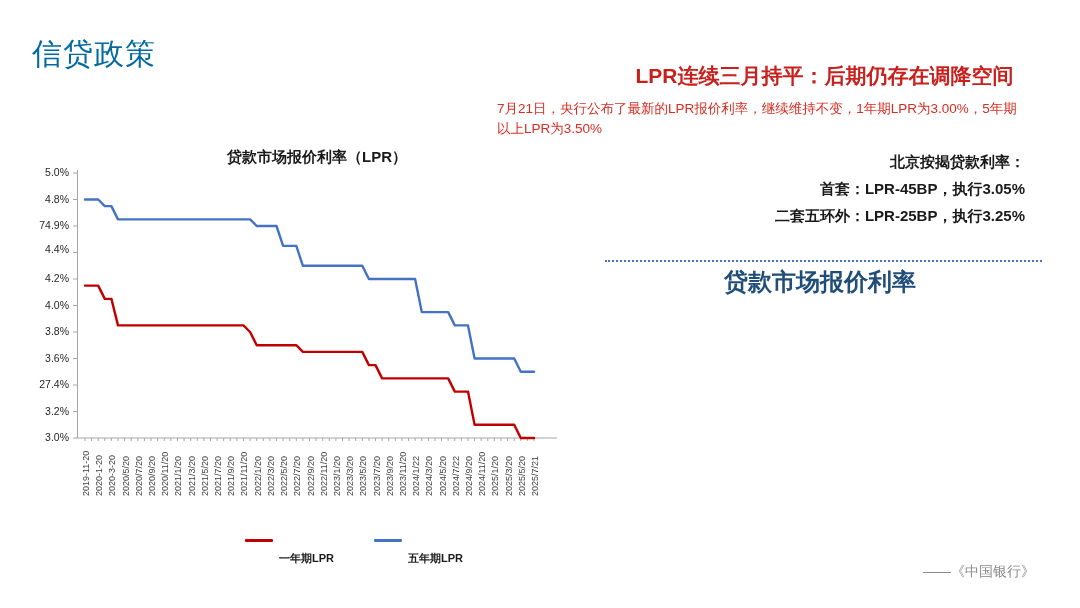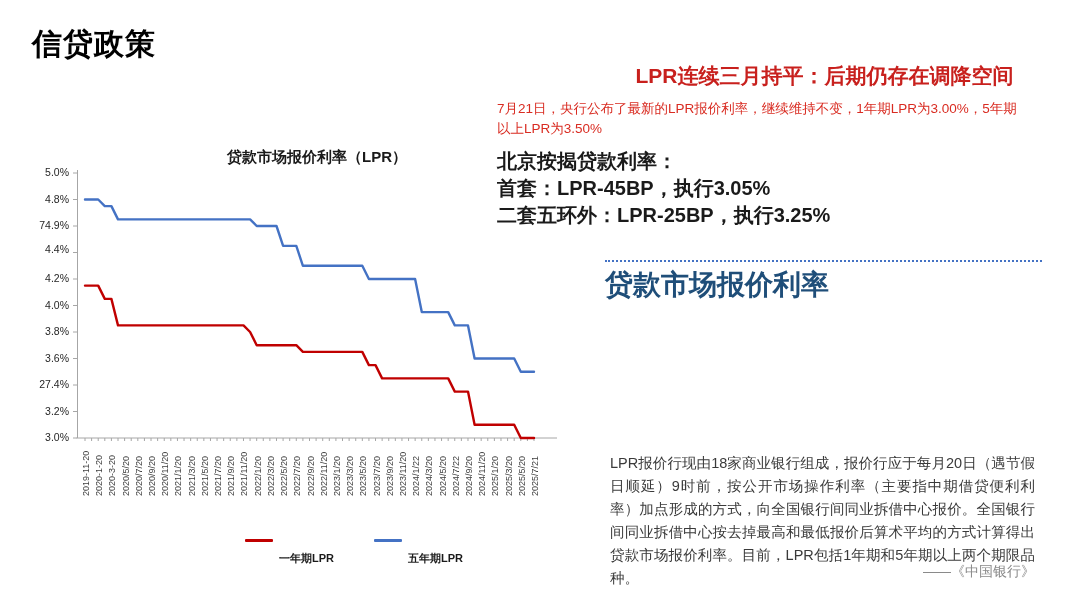--- a/index.html
+++ b/index.html
@@ -1,21 +1,21 @@
 <!DOCTYPE html>
 <html><head>
 <meta charset="utf-8">
 <style>
   * { margin:0; padding:0; box-sizing:border-box; }
   html,body { width:1080px; height:608px; background:#ffffff;
     font-family:"Liberation Sans","DejaVu Sans",sans-serif; overflow:hidden; }
   .slide { position:relative; width:1080px; height:608px; background:#fff; }
 
-  .page-title { position:absolute; left:32px; top:24px; font-size:30px; font-weight:bold;
-    color:#000000; letter-spacing:1px; }
+  .page-title { position:absolute; left:32px; top:34px; font-size:30px; font-weight:normal;
+    color:#0369a1; letter-spacing:1px; }
 
   
   .chart { position:absolute; left:40px; top:148px; width:530px; height:400px; }
   .chart-title { margin-left:37px; width:480px; text-align:center; font-size:15px;
     font-weight:bold; color:#1a1a1a; height:22px; }
   .plot-area { position:relative; margin-left:37px; width:480px; height:360px; }
   .plot-area svg { overflow:visible; display:block; }
   .y-labels { position:absolute; left:-37px; top:0; width:32px; height:280px; }
   .ytick { position:absolute; right:3px; width:100%; text-align:right; font-size:10.5px;
     color:#262626; }
@@ -27,25 +27,25 @@
   .legend-item { display:flex; align-items:center; gap:6px; }
   .legend-dash { width:28px; height:3px; border-radius:1px; }
   .legend-label { font-size:11px; font-weight:bold; color:#1a1a1a;margin-top:36px; }
 
   
   .right-col { position:absolute; left:497px; top:0; width:545px; height:596px; }
   .headline { position:absolute; top:62px; left:110px; width:435px; text-align:center;
     font-size:21px; font-weight:bold; color:#c8201d; }
   .news { position:absolute; top:99px; left:0; width:528px; font-size:13.5px;
     line-height:20px; color:#d92c22; }
-  .mortgage { position:absolute; top:148px; left:0; width:528px; 
-    font-size:20px; font-weight:bold; color:#1a1a1a; line-height:27px; }
+  .mortgage { position:absolute; top:148px; left:0; width:528px; text-align:right;
+    font-size:15px; font-weight:bold; color:#1a1a1a; line-height:27px; }
   .divider { position:absolute; top:260px; left:108px; width:437px; border-top:2px dotted #4472c4; }
-  .section-heading { position:absolute; top:266px; left:108px; width:430px; text-align:left;
-    font-size:28px; font-weight:bold; color:#1f4e79; }
+  .section-heading { position:absolute; top:266px; left:108px; width:430px; text-align:center;
+    font-size:24px; font-weight:bold; color:#1f4e79; }
   .para { position:absolute; left:113px; width:425px; font-size:14.5px; line-height:23px;
     color:#3a3a3a; text-align:justify; }
   .para-1 { top:315px; }
   .para-2 { top:452px; }
   .attribution { position:absolute; top:563px; left:113px; width:425px; text-align:right;
     font-size:14px; color:#8a8a8a; }
 </style>
 </head>
 <body>
 
@@ -211,18 +211,17 @@
 
     <div class="mortgage">
       <div>北京按揭贷款利率：</div>
       <div>首套：LPR-45BP，执行3.05%</div>
       <div>二套五环外：LPR-25BP，执行3.25%</div>
     </div>
 
     <div class="divider"></div>
     <div class="section-heading">贷款市场报价利率</div>
 
-    <div class="para para-2">LPR报价行现由18家商业银行组成，报价行应于每月20日（遇节假日顺延）9时前，按公开市场操作利率（主要指中期借贷便利利率）加点形成的方式，向全国银行间同业拆借中心报价。全国银行间同业拆借中心按去掉最高和最低报价后算术平均的方式计算得出贷款市场报价利率。目前，LPR包括1年期和5年期以上两个期限品种。</div>
 
     <div class="attribution">——《中国银行》</div>
   </div>
 
 </div>
 
 </body></html>

